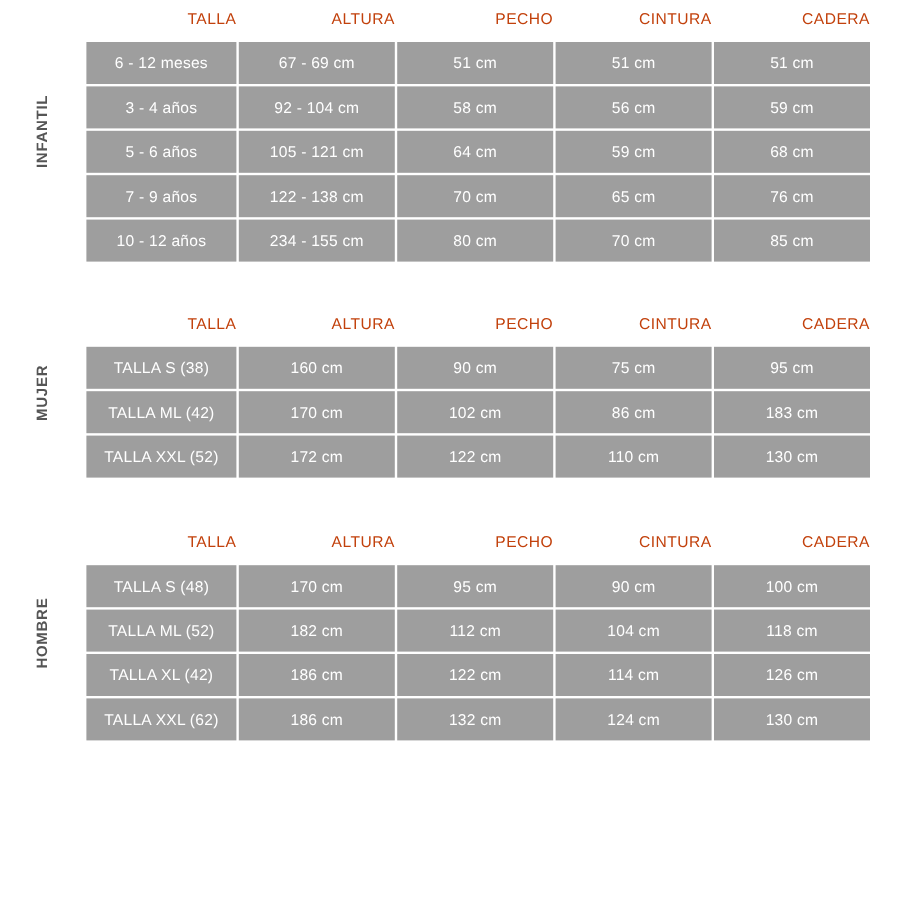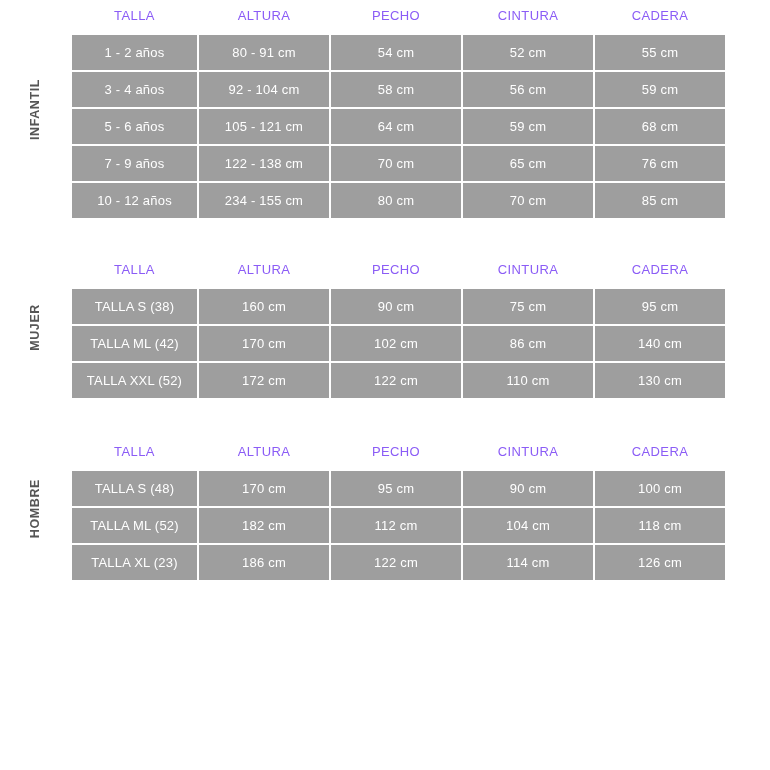--- a/index.html
+++ b/index.html
@@ -49,24 +49,24 @@
   table.sizes {
     border-collapse: separate;
     border-spacing: 2px 2px;
     table-layout: fixed;
     width: 656px;
   }
 
   table.sizes th {
     font-size: 13px;
     font-weight: normal;
-    color: #8b5cf6;
+    color: #c2410c;
     background: #ffffff;
     padding: 6px 0 10px 0;
-    text-align: center;
+    text-align: right;
     letter-spacing: 0.4px;
   }
 
   table.sizes td {
     height: 33px;
     text-align: center;
     vertical-align: middle;
     font-size: 13px;
     letter-spacing: 0.2px;
     color: #ffffff;
@@ -107,25 +107,25 @@
         <tr>
           <th>TALLA</th>
           <th>ALTURA</th>
           <th>PECHO</th>
           <th>CINTURA</th>
           <th>CADERA</th>
         </tr>
       </thead>
       <tbody>
         <tr>
-          <td class="size-cell">1 - 2 años</td>
-          <td>80 - 91 cm</td>
-          <td>54 cm</td>
-          <td>52 cm</td>
-          <td>55 cm</td>
+          <td class="size-cell">6 - 12 meses</td>
+          <td>67 - 69 cm</td>
+          <td>51 cm</td>
+          <td>51 cm</td>
+          <td>51 cm</td>
         </tr>
         <tr>
           <td class="size-cell">3 - 4 años</td>
           <td>92 - 104 cm</td>
           <td>58 cm</td>
           <td>56 cm</td>
           <td>59 cm</td>
         </tr>
         <tr>
           <td class="size-cell">5 - 6 años</td>
@@ -181,21 +181,21 @@
           <td>160 cm</td>
           <td>90 cm</td>
           <td>75 cm</td>
           <td>95 cm</td>
         </tr>
         <tr>
           <td class="size-cell">TALLA ML (42)</td>
           <td>170 cm</td>
           <td>102 cm</td>
           <td>86 cm</td>
-          <td>140 cm</td>
+          <td>183 cm</td>
         </tr>
         <tr>
           <td class="size-cell">TALLA XXL (52)</td>
           <td>172 cm</td>
           <td>122 cm</td>
           <td>110 cm</td>
           <td>130 cm</td>
         </tr>
       </tbody>
     </table>
@@ -233,23 +233,30 @@
           <td>100 cm</td>
         </tr>
         <tr>
           <td class="size-cell">TALLA ML (52)</td>
           <td>182 cm</td>
           <td>112 cm</td>
           <td>104 cm</td>
           <td>118 cm</td>
         </tr>
         <tr>
-          <td class="size-cell">TALLA XL (23)</td>
+          <td class="size-cell">TALLA XL (42)</td>
           <td>186 cm</td>
           <td>122 cm</td>
           <td>114 cm</td>
           <td>126 cm</td>
         </tr>
+        <tr>
+          <td class="size-cell">TALLA XXL (62)</td>
+          <td>186 cm</td>
+          <td>132 cm</td>
+          <td>124 cm</td>
+          <td>130 cm</td>
+        </tr>
       </tbody>
     </table>
   </div>
 
 </div>
 
 </body></html>

